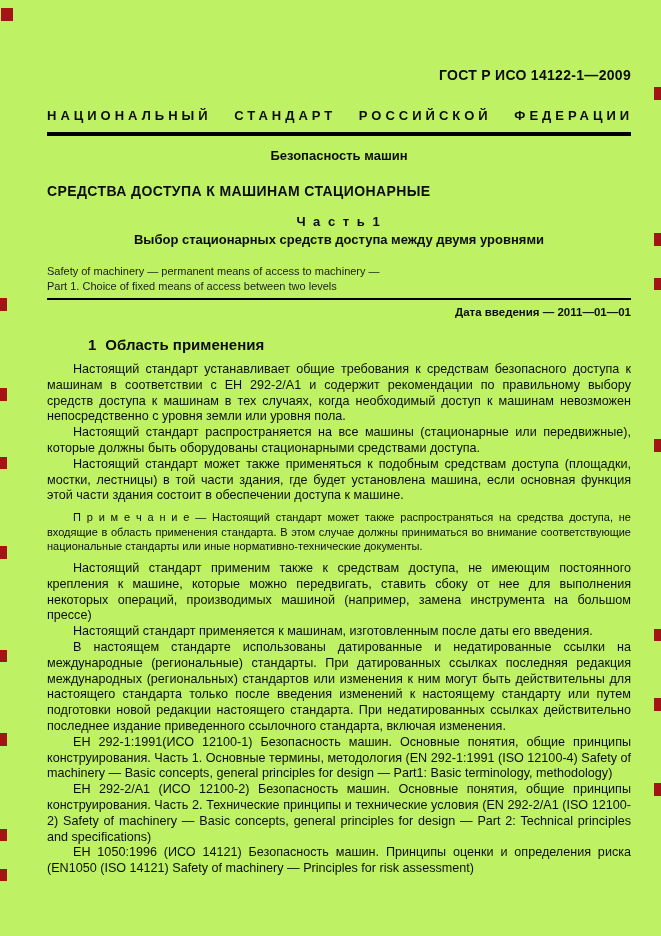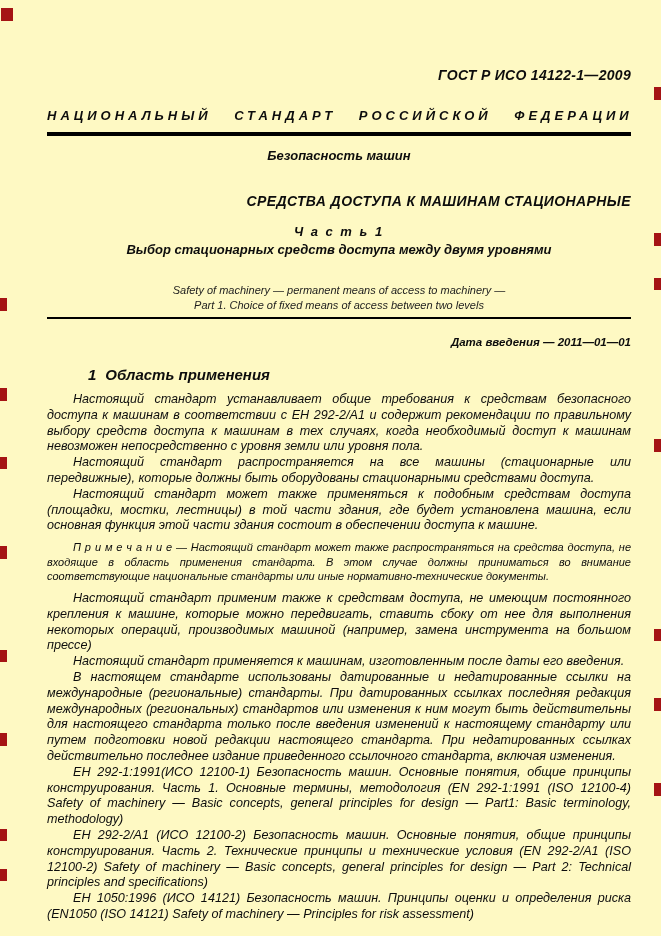--- a/index.html
+++ b/index.html
@@ -1,26 +1,25 @@
 <!DOCTYPE html>
 <html><head>
 <meta charset="utf-8">
 <style>
   html, body { margin: 0; padding: 0; background: #ffffff; }
   .page {
     position: relative;
     width: 661px;
     height: 936px;
-    background: #fef9c3;
+    background: #bef264;
     overflow: hidden;
     font-family: "Liberation Sans", sans-serif;
     color: #0d0d0d;
     box-sizing: border-box;
     padding: 68px 30px 0 47px;
-    font-style: italic;
   }
   .doc-number {
     text-align: right;
     font-size: 14px;
     font-weight: bold;
     letter-spacing: 0.3px;
     line-height: 15px;
   }
   .federation {
     margin-top: 25px;
@@ -29,25 +28,25 @@
     font-weight: bold;
     letter-spacing: 4px;
     word-spacing: 15px;
     line-height: 15px;
     white-space: nowrap;
   }
   .rule { background: #000; }
   .rule-thick { margin-top: 9px; height: 4px; }
   .rule-thin { margin-top: 4px; height: 2px; }
   .t-subject { margin-top: 12px; text-align: center; font-size: 13px; font-weight: bold; }
-  .t-main { margin-top: 30px; text-align: right; font-size: 14px; font-weight: bold; letter-spacing: 0.4px; }
+  .t-main { margin-top: 20px; text-align: left; font-size: 14px; font-weight: bold; letter-spacing: 0.4px; }
   .t-part { margin-top: 15px; text-align: center; font-size: 13px; font-weight: bold; letter-spacing: 2px; }
   .t-part-title { margin-top: 3px; text-align: center; font-size: 13px; font-weight: bold; }
-  .t-en { margin-top: 26px; text-align: center; font-size: 11px; line-height: 15px; color: #1c1c1c; }
-  .date-line { margin-top: 17px; text-align: right; font-size: 11.5px; font-weight: bold; line-height: 13px; }
+  .t-en { margin-top: 17px; font-size: 11px; line-height: 15px; color: #1c1c1c; }
+  .date-line { margin-top: 6px; text-align: right; font-size: 11.5px; font-weight: bold; line-height: 13px; }
   .sec-heading { margin: 17px 0 9px 0; padding-left: 41px; font-size: 15px; font-weight: bold; line-height: 17px; }
   .sec-heading .sec-num { margin-right: 9px; }
   .body-p {
     margin: 0;
     font-size: 12.6px;
     line-height: 15.8px;
     text-align: justify;
     text-indent: 26px;
   }
   .note-p {

